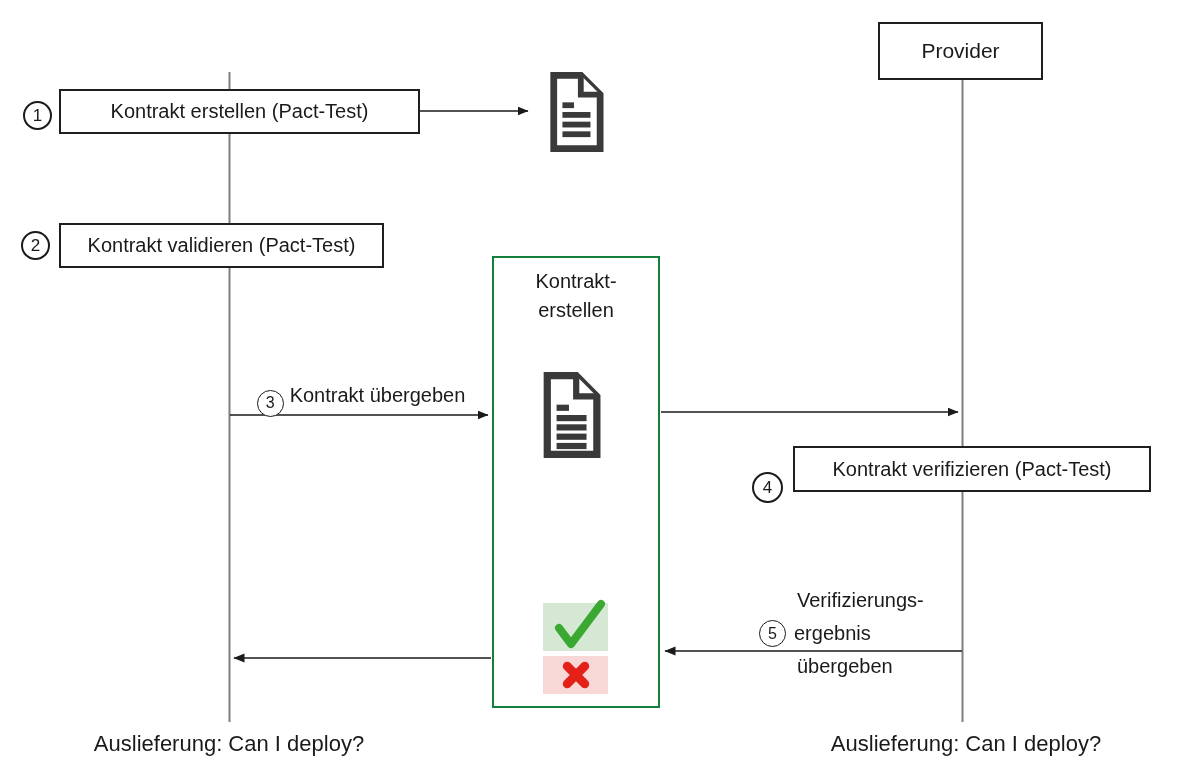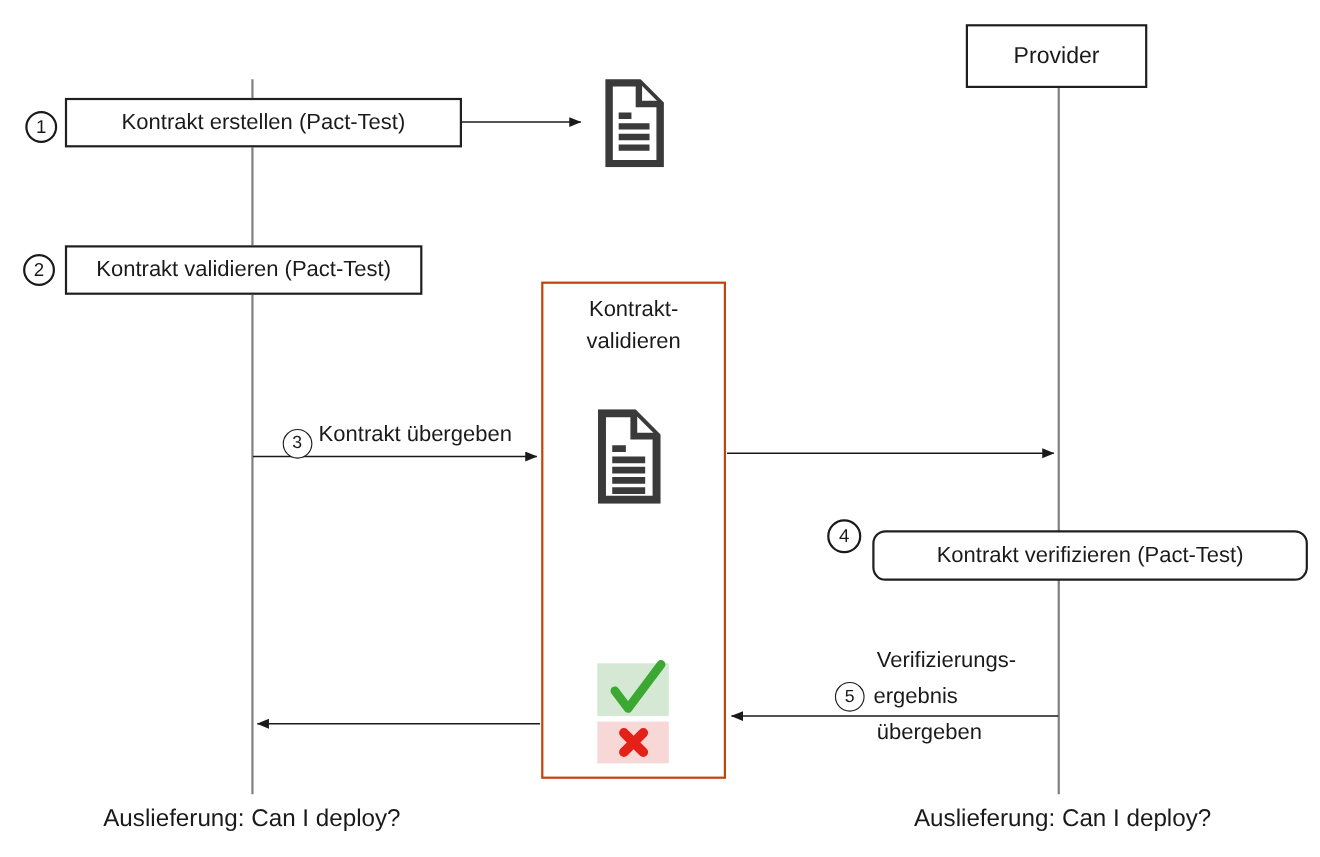--- a/index.html
+++ b/index.html
@@ -54,21 +54,21 @@
   .flow-label {
     position: absolute;
     font-size: 20px;
     white-space: nowrap;
   }
   .broker-box {
     position: absolute;
     left: 492px; top: 256px;
     width: 168px; height: 452px;
     background: #ffffff;
-    border: 2px solid #c2410c;
+    border: 2px solid #15803d;
     text-align: center;
   }
   .broker-title {
     padding-top: 9px;
     font-size: 20px;
     line-height: 29px;
   }
   .doc-icon-wrap { position: absolute; }
   .status-tile {
     position: absolute;
@@ -154,21 +154,21 @@
 
   <div class="flow-label" style="left:236px; top:384px; width:250px; text-align:center;">
     <span class="badge-inline">
       <span>3</span>
     </span><span>Kontrakt übergeben</span>
   </div>
 
   <div class="broker-box">
     <div class="broker-title">
       <div>Kontrakt-</div>
-      <div>validieren</div>
+      <div>erstellen</div>
     </div>
   </div>
 
   <div class="doc-icon-wrap" style="left:539px; top:372px; width:62px; height:86px;">
     <svg width="62" height="86" viewBox="0 0 60 82">
       <path d="M8,3 H36 L56,23 V79 H8 Z" fill="#ffffff" stroke="#3a3a3a" stroke-width="7" stroke-linejoin="miter"></path>
       <path d="M36,3 V23 H56" fill="#ffffff" stroke="#3a3a3a" stroke-width="6"></path>
       <line x1="17" y1="34" x2="29" y2="34" stroke="#3a3a3a" stroke-width="6"></line>
       <line x1="17" y1="44" x2="46" y2="44" stroke="#3a3a3a" stroke-width="6"></line>
       <line x1="17" y1="53" x2="46" y2="53" stroke="#3a3a3a" stroke-width="6"></line>
@@ -185,21 +185,21 @@
   <div class="status-tile tile-error">
     <svg width="34" height="32" viewBox="0 0 40 40">
       <line x1="9" y1="9" x2="31" y2="31" stroke="#e32119" stroke-width="11" stroke-linecap="round"></line>
       <line x1="31" y1="9" x2="9" y2="31" stroke="#e32119" stroke-width="11" stroke-linecap="round"></line>
     </svg>
   </div>
 
   <div class="badge" style="left:752px; top:472px; width:31px; height:31px;">
     <span>4</span>
   </div>
-  <div class="box" style="left:793px; top:482px; width:396px; height:46px;border-radius:12px;">
+  <div class="box" style="left:793px; top:446px; width:358px; height:46px;">
     <span>Kontrakt verifizieren (Pact-Test)</span>
   </div>
 
   <div class="step5-label">
     <div class="step5-line">Verifizierungs-</div>
     <div class="step5-line-with-badge">
       <span class="badge-inline">
         <span>5</span>
       </span>
       <span>ergebnis</span>

